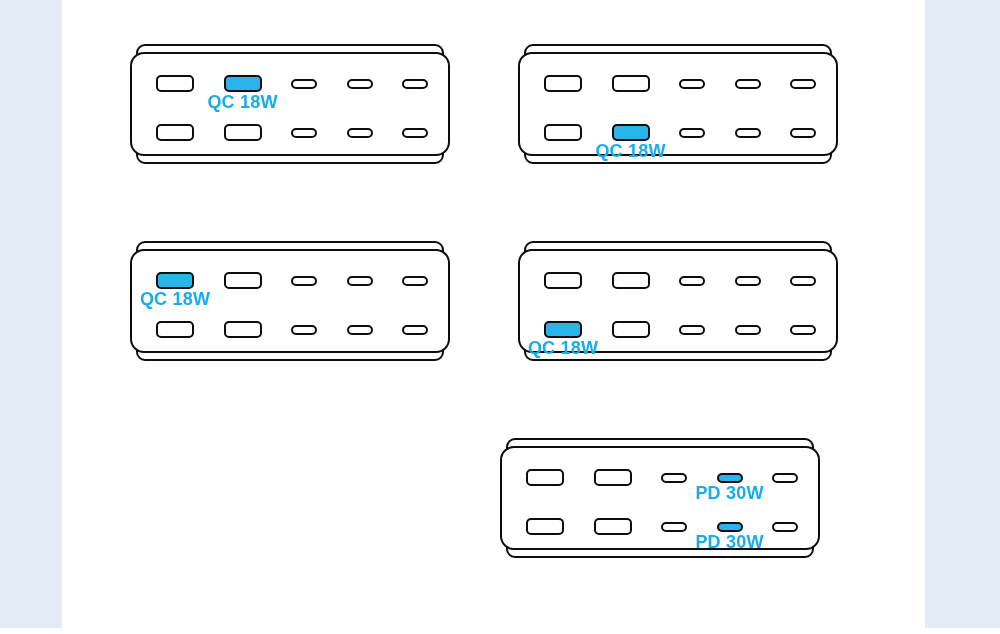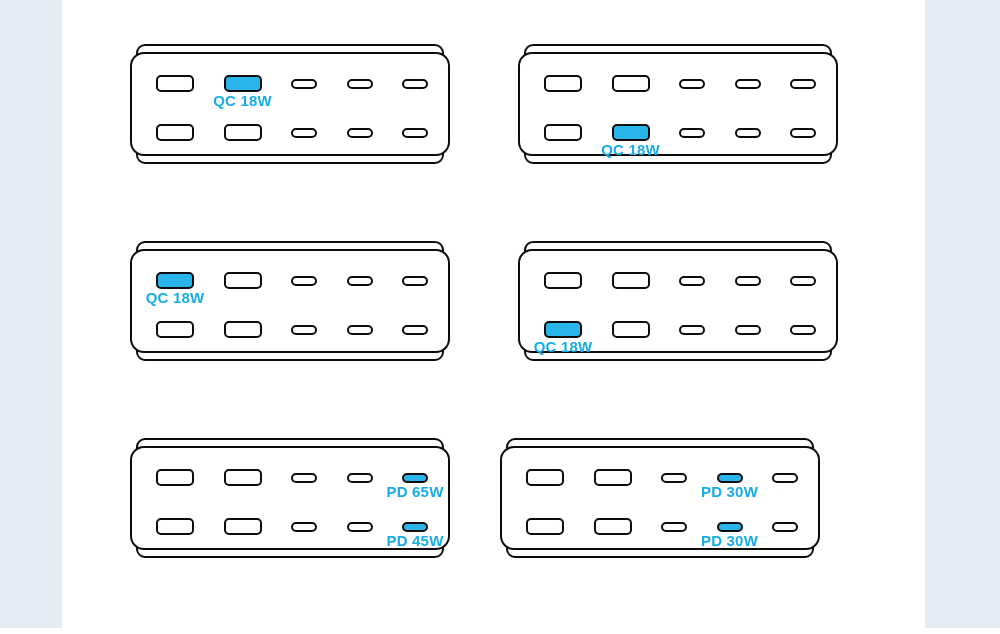--- a/index.html
+++ b/index.html
@@ -75,21 +75,21 @@
   .port.usba { width: 38px; height: 17px; border-radius: 5px; }
   .port.usbc { width: 26px; height: 10px; border-radius: 6px; }
   .port.active { background: var(--accent-fill); }
 
   .port-label {
     position: absolute;
     top: calc(100% + 3px);
     left: 50%;
     transform: translateX(-50%);
     font-weight: bold;
-    font-size: 15px;
+    font-size: 18px;
     line-height: 1;
     letter-spacing: 0.2px;
     color: var(--accent-text);
     white-space: nowrap;
   }
 </style>
 </head>
 <body>
 
 <div class="page">
@@ -177,44 +177,20 @@
             <div class="port usba active">
               <div class="port-label">QC 18W</div>
             </div>
             <div class="port usba"></div>
             <div class="port usbc"></div>
             <div class="port usbc"></div>
             <div class="port usbc"></div>
           </div>
         </div>
       </div>
-      <div class="device d5">
-        <div class="lid top"></div>
-        <div class="lid bottom"></div>
-        <div class="device-body">
-          <div class="port-row row0">
-            <div class="port usba"></div>
-            <div class="port usba"></div>
-            <div class="port usbc"></div>
-            <div class="port usbc"></div>
-            <div class="port usbc active">
-              <div class="port-label">PD 65W</div>
-            </div>
-          </div>
-          <div class="port-row row1">
-            <div class="port usba"></div>
-            <div class="port usba"></div>
-            <div class="port usbc"></div>
-            <div class="port usbc"></div>
-            <div class="port usbc active">
-              <div class="port-label">PD 45W</div>
-            </div>
-          </div>
-        </div>
-      </div>
       <div class="device d6">
         <div class="lid top"></div>
         <div class="lid bottom"></div>
         <div class="device-body">
           <div class="port-row row0">
             <div class="port usba"></div>
             <div class="port usba"></div>
             <div class="port usbc"></div>
             <div class="port usbc active">
               <div class="port-label">PD 30W</div>

